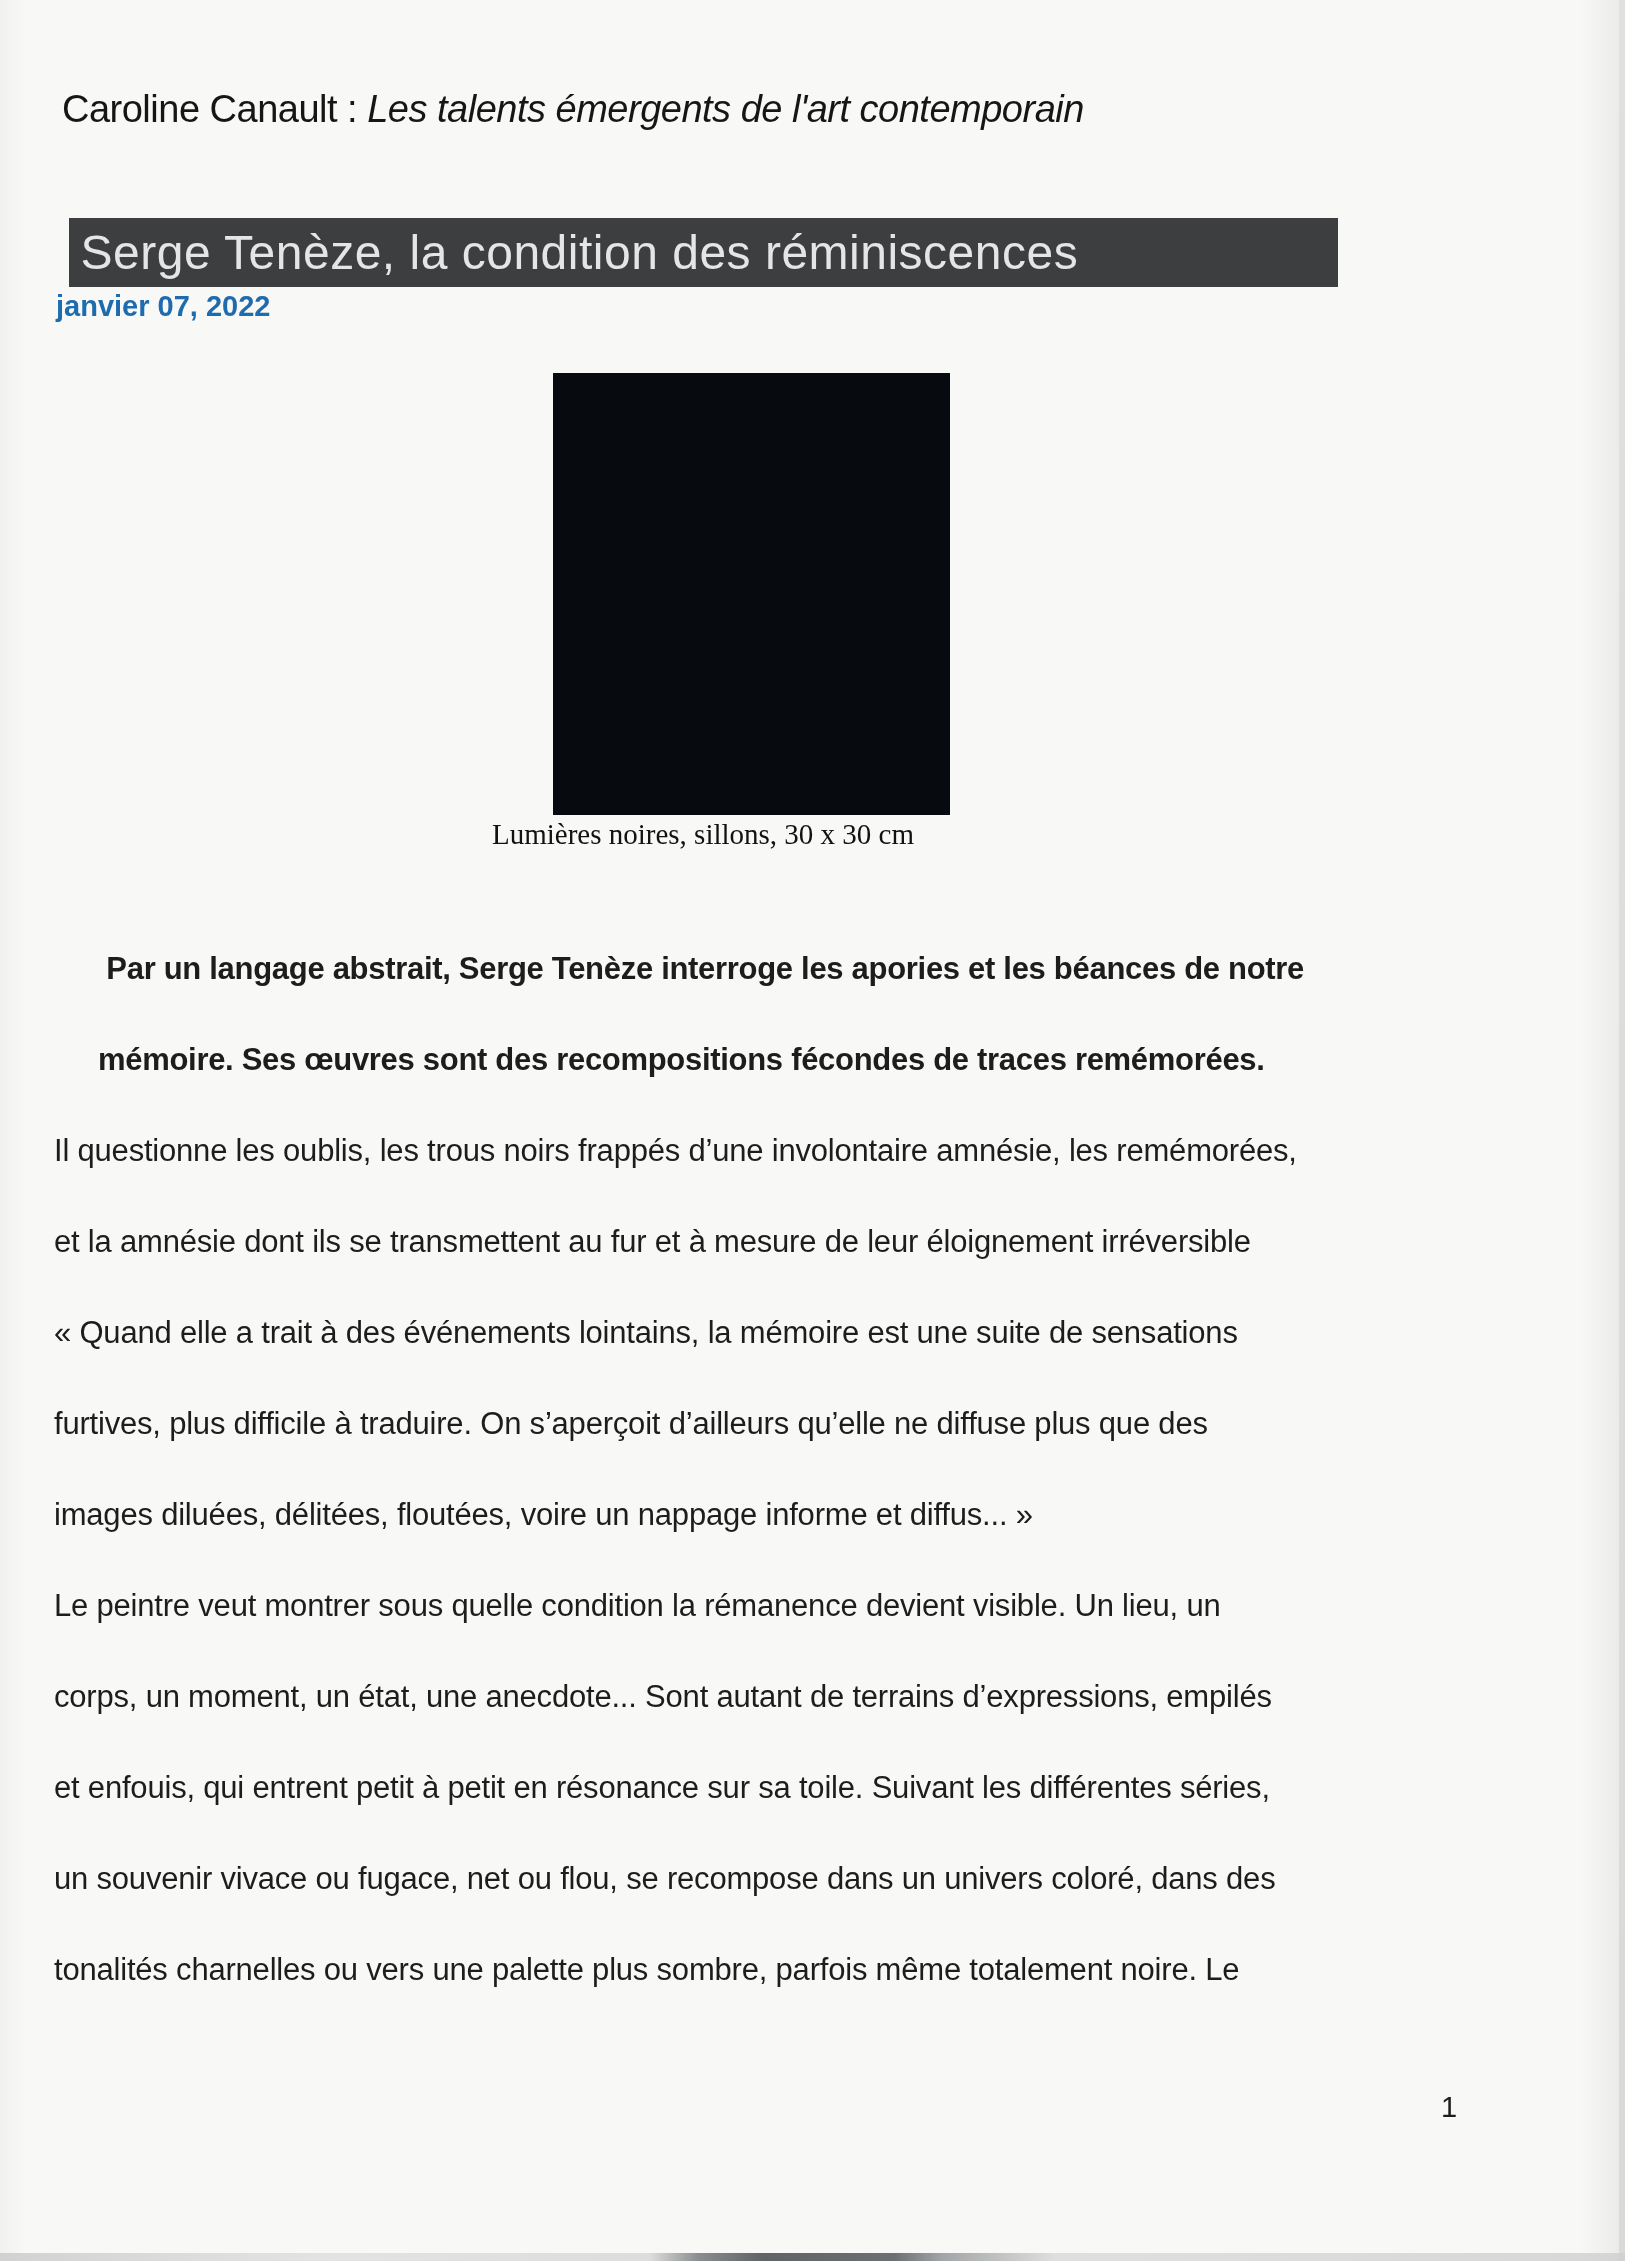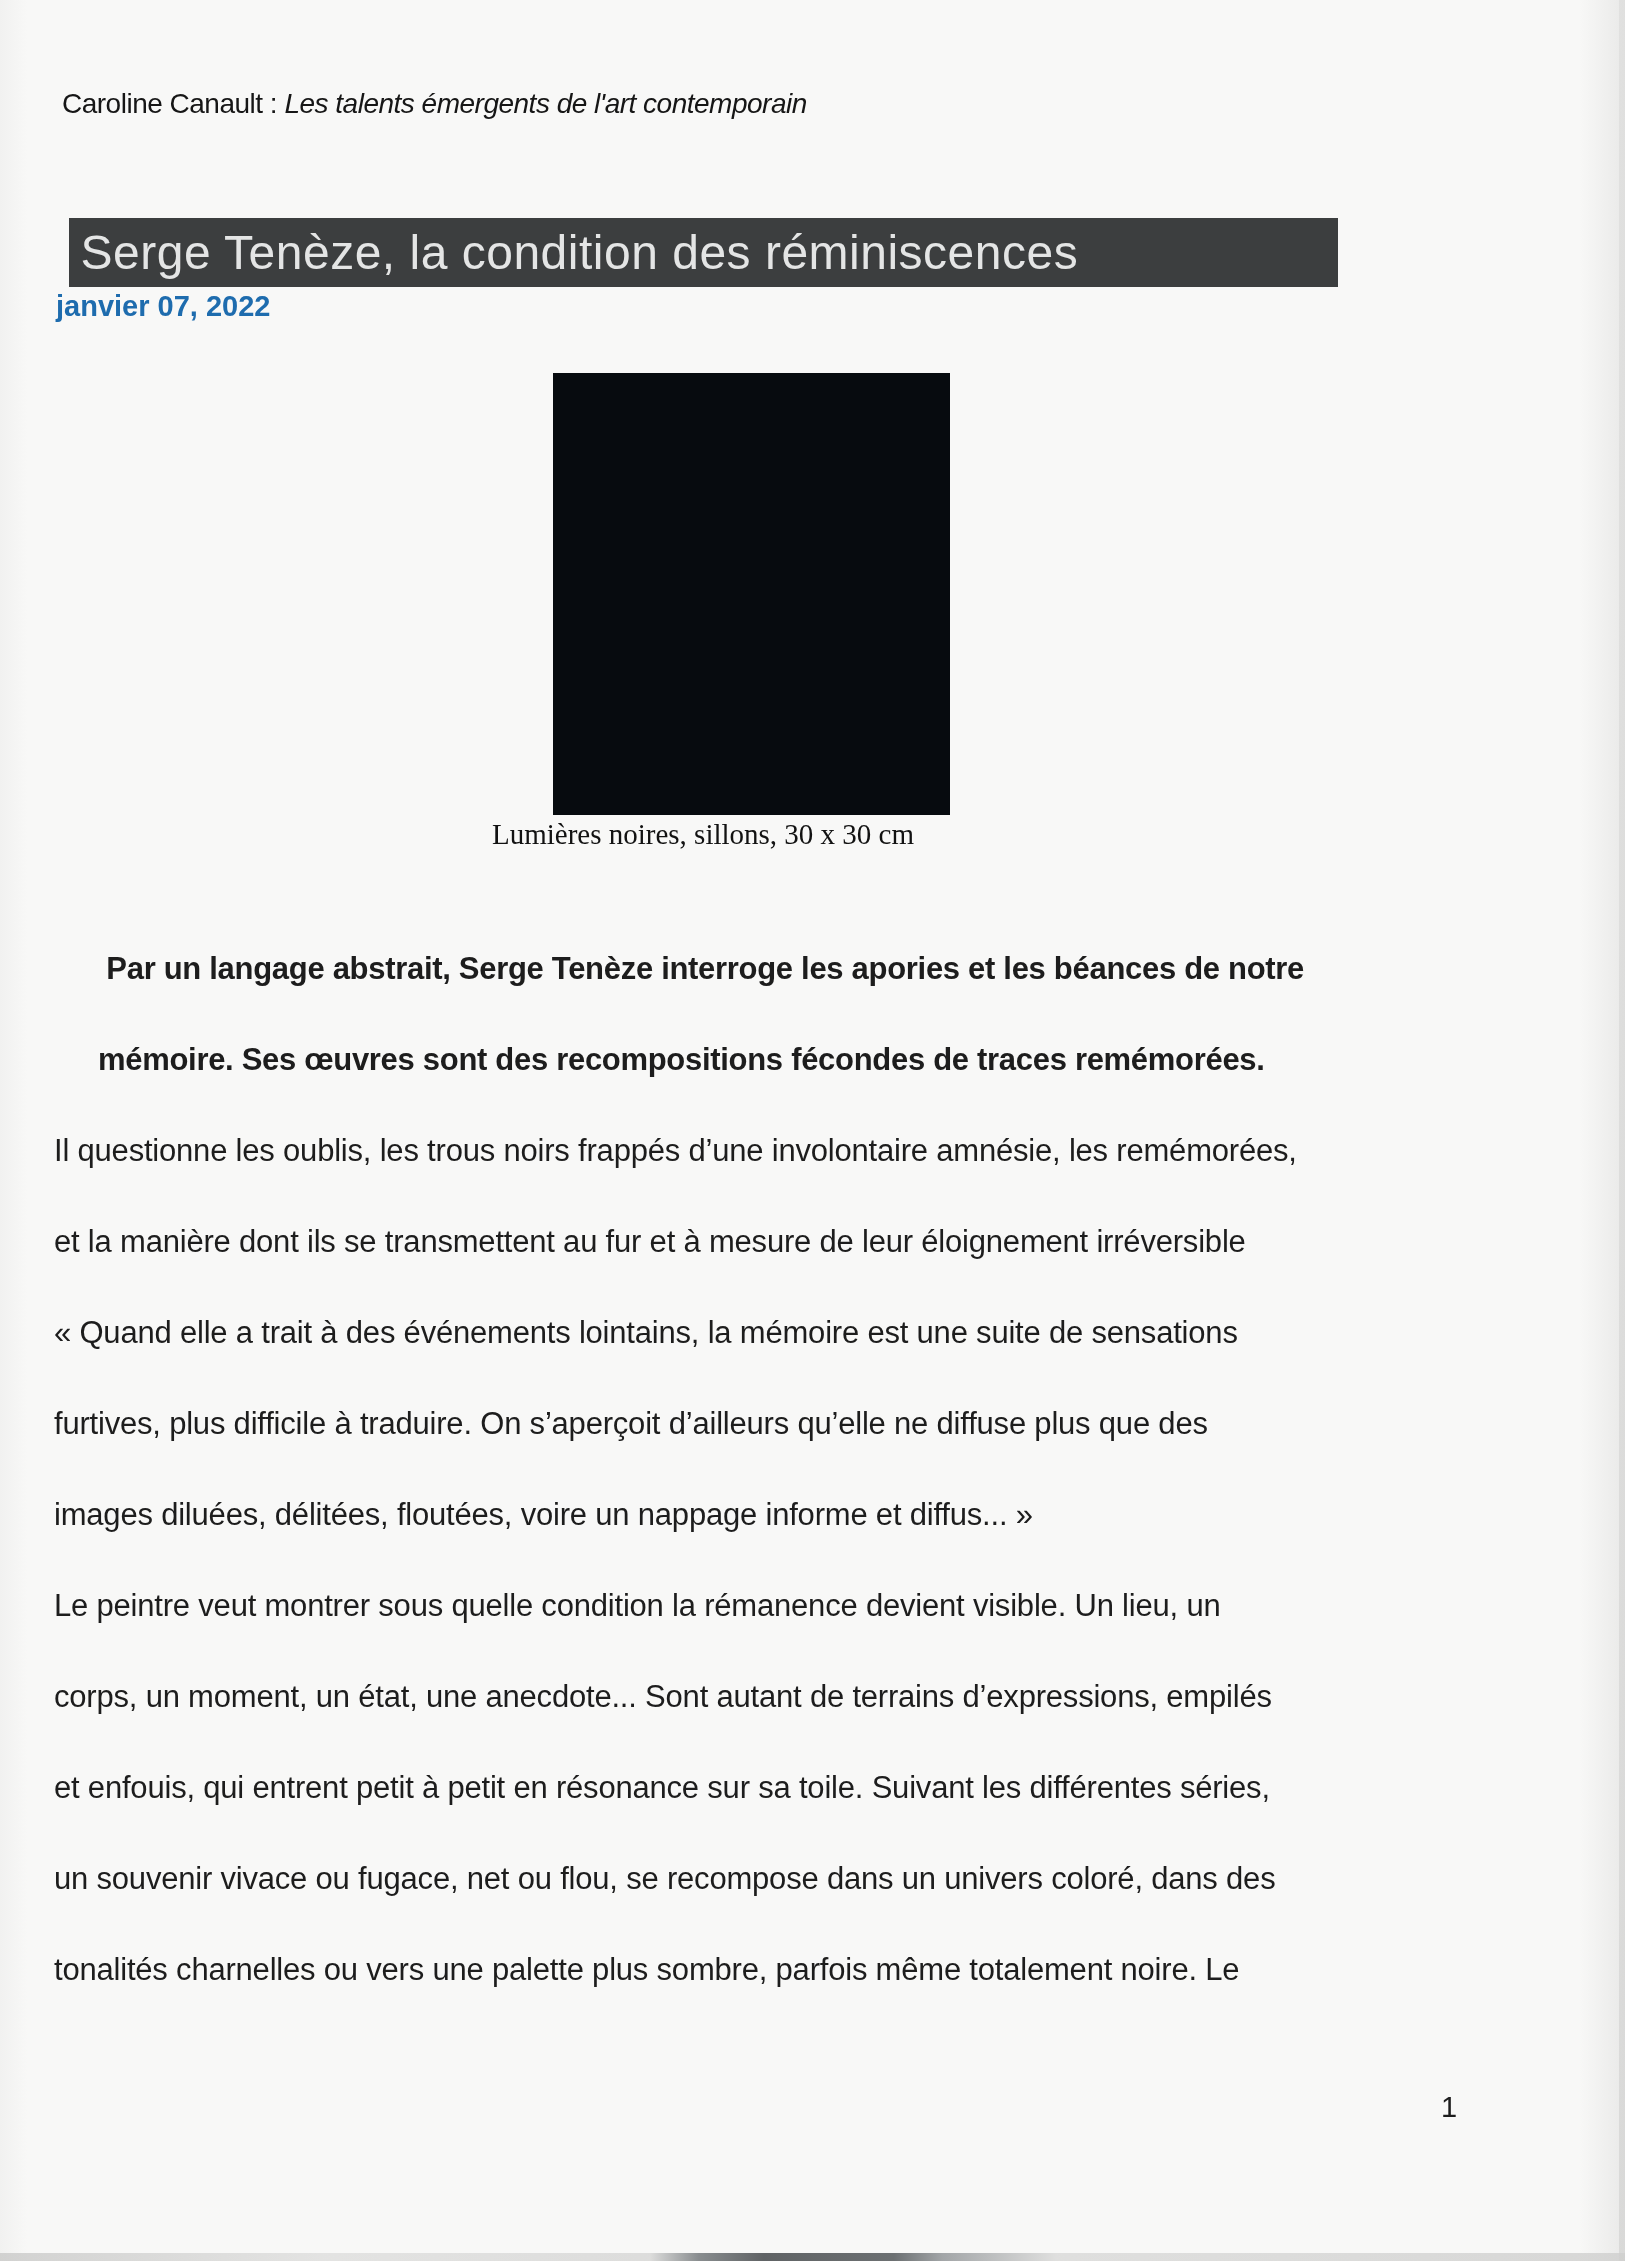--- a/index.html
+++ b/index.html
@@ -7,21 +7,21 @@
     position:relative;
     width:1625px;height:2262px;
     background:linear-gradient(90deg,#f1f1f0 0,#f8f8f7 27px,#f8f8f7 1579px,#e9e9e8 1625px);
     overflow:hidden;
     font-family:"Liberation Sans",sans-serif;
     color:#1f1f1f;
   }
   
   .header-line{
     position:absolute;left:62px;top:88px;
-    font-size:28px;letter-spacing:-0.5px;color:#161616;
+    font-size:38px;letter-spacing:-0.5px;color:#161616;
     white-space:nowrap;
   }
   .header-line .pub{font-style:italic;}
   
   .title-banner{
     position:absolute;left:53px;top:218px;width:1269px;height:69px;
     background:#3c3e3f;
     display:flex;align-items:center;
     overflow:hidden;
     margin-left:16px;
@@ -107,21 +107,21 @@
   <div class="date-link">janvier 07, 2022</div>
 
   <div class="artwork"></div>
 
   <div class="caption">Lumières noires, sillons, 30 x 30 cm</div>
 
   <div class="body-text">
     <div class="body-line bold">&nbsp;Par un langage abstrait, Serge Tenèze interroge les apories et les béances de notre</div>
     <div class="body-line bold">mémoire. Ses œuvres sont des recompositions fécondes de traces remémorées.</div>
     <div class="body-line">Il questionne les oublis, les trous noirs frappés d’une involontaire amnésie, les remémorées,</div>
-    <div class="body-line">et la manière dont ils se transmettent au fur et à mesure de leur éloignement irréversible</div>
+    <div class="body-line">et la amnésie dont ils se transmettent au fur et à mesure de leur éloignement irréversible</div>
     <div class="body-line">« Quand elle a trait à des événements lointains, la mémoire est une suite de sensations</div>
     <div class="body-line">furtives, plus difficile à traduire. On s’aperçoit d’ailleurs qu’elle ne diffuse plus que des</div>
     <div class="body-line">images diluées, délitées, floutées, voire un nappage informe et diffus... »</div>
     <div class="body-line">Le peintre veut montrer sous quelle condition la rémanence devient visible. Un lieu, un</div>
     <div class="body-line">corps, un moment, un état, une anecdote... Sont autant de terrains d’expressions, empilés</div>
     <div class="body-line">et enfouis, qui entrent petit à petit en résonance sur sa toile. Suivant les différentes séries,</div>
     <div class="body-line">un souvenir vivace ou fugace, net ou flou, se recompose dans un univers coloré, dans des</div>
     <div class="body-line">tonalités charnelles ou vers une palette plus sombre, parfois même totalement noire. Le</div>
   </div>
 

